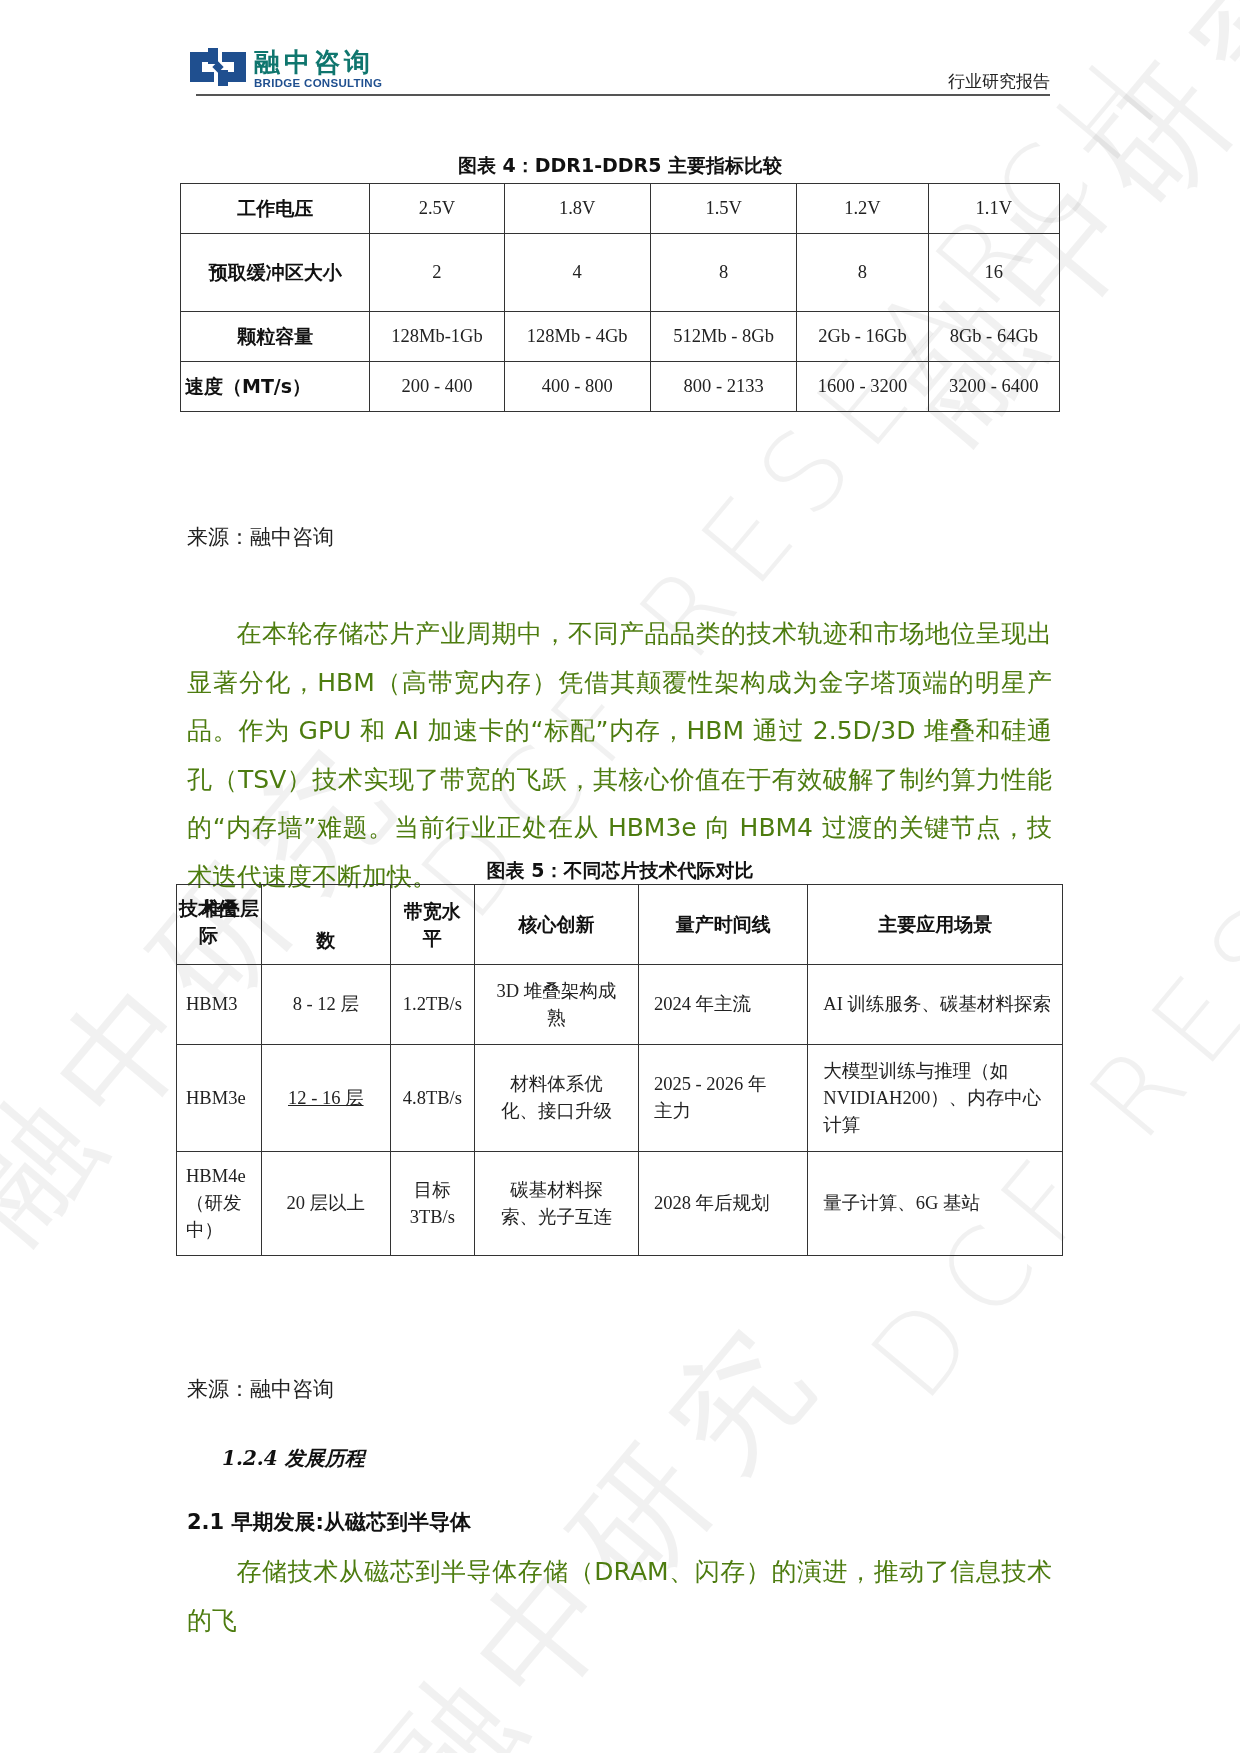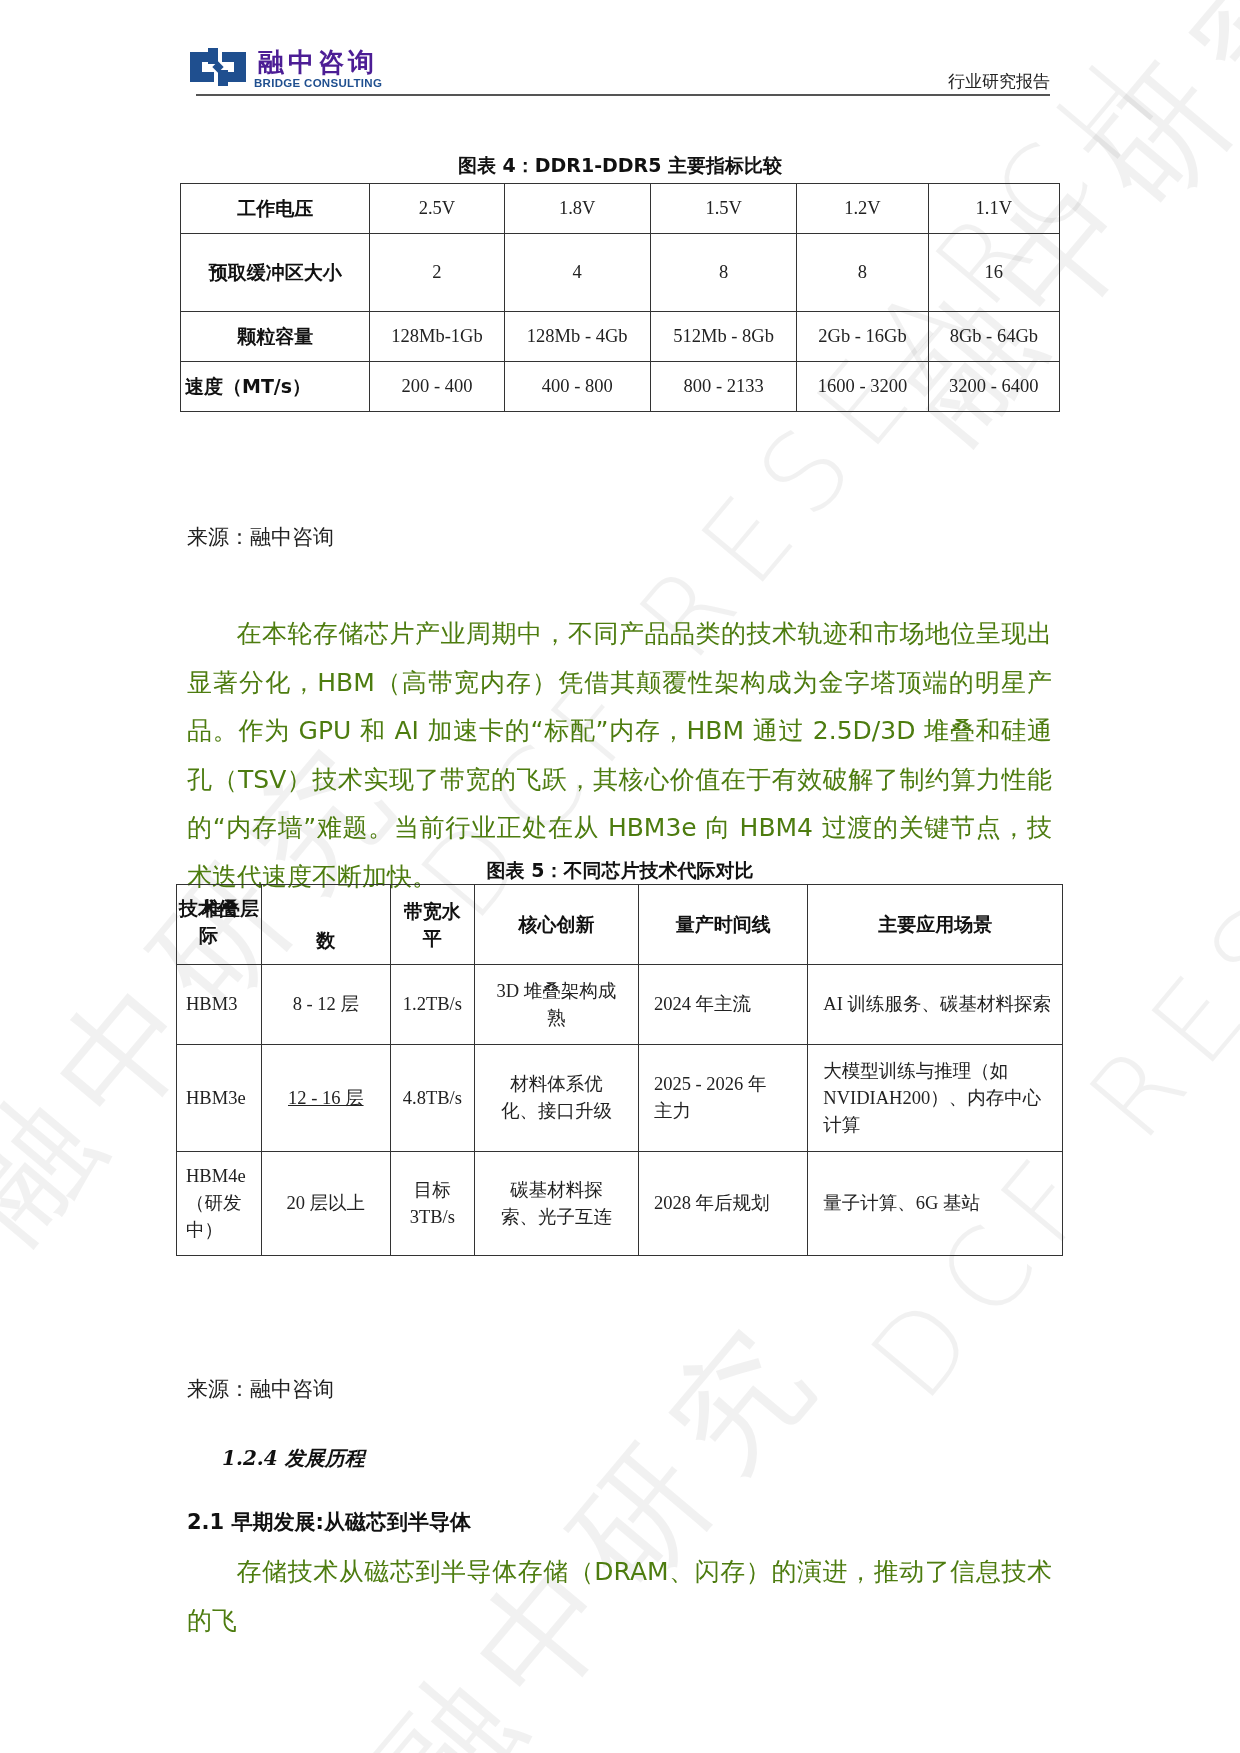--- a/index.html
+++ b/index.html
@@ -4,21 +4,21 @@
 <style>
   html, body { margin:0; padding:0; background:#ffffff; }
   body { width:1240px; height:1753px; position:relative; overflow:hidden; font-family:"DejaVu Serif", serif; color:#111; }
 
   .watermark { position:absolute; color:rgba(0,0,0,0.055); font-family:"DejaVu Sans", sans-serif; font-size:130px; font-weight:300; white-space:nowrap; transform:rotate(-50deg); pointer-events:none; letter-spacing:20px; z-index:0; }
 
   .header { position:absolute; left:190px; top:44px; width:860px; height:52px; }
   .logo { position:absolute; left:0; top:4px; display:flex; align-items:flex-start; }
   .logo-mark { width:56px; height:38px; position:relative; }
   .logo-text { margin-left:8px; }
-  .logo-cn { font-family:"DejaVu Sans", sans-serif; font-weight:bold; color:#4c1d95; font-size:26px; letter-spacing:4px; line-height:28px;text-align:center; }
+  .logo-cn { font-family:"DejaVu Sans", sans-serif; font-weight:bold; color:#0f766e; font-size:26px; letter-spacing:4px; line-height:28px; }
   .logo-en { font-family:"Liberation Sans", sans-serif; color:#1f4f8f; font-size:11.5px; letter-spacing:0.3px; line-height:14px; font-weight:bold; }
   .header-right { position:absolute; right:0; top:26px; font-family:"DejaVu Sans", sans-serif; font-size:17px; color:#222; }
   .header-rule { position:absolute; left:6px; right:0; top:50px; height:2px; background:#555; }
 
   .caption { position:absolute; width:100%; left:0; text-align:center; font-family:"DejaVu Sans", sans-serif; font-weight:bold; font-size:19px; color:#111; z-index:1; }
   table { border-collapse:collapse; position:absolute; z-index:1; }
   td, th { border:1.5px solid #333; text-align:center; vertical-align:middle; padding:0 4px; }
   .t4 { left:180px; top:183px; width:880px; }
   .t4 th { font-family:"DejaVu Sans", sans-serif; font-weight:bold; font-size:19px; }
   .t4 td { font-family:"Liberation Serif", serif; font-size:18.5px; color:#222; }

